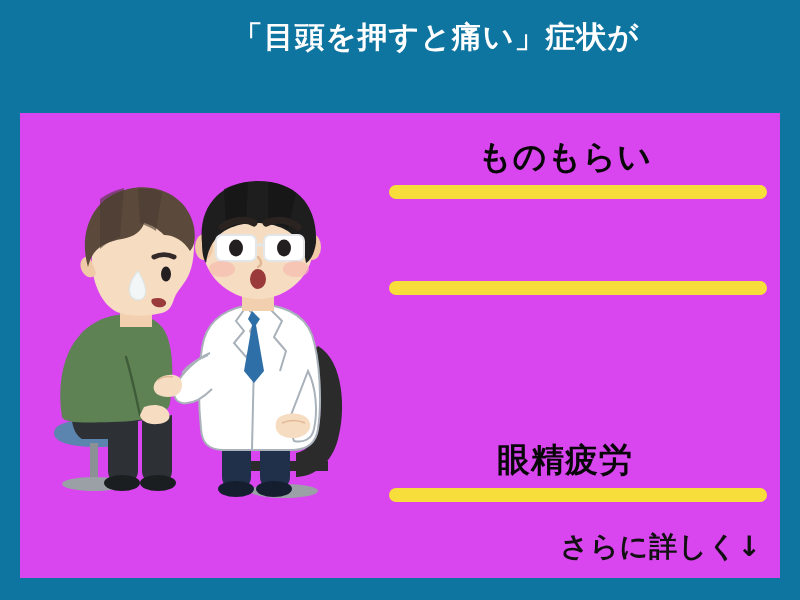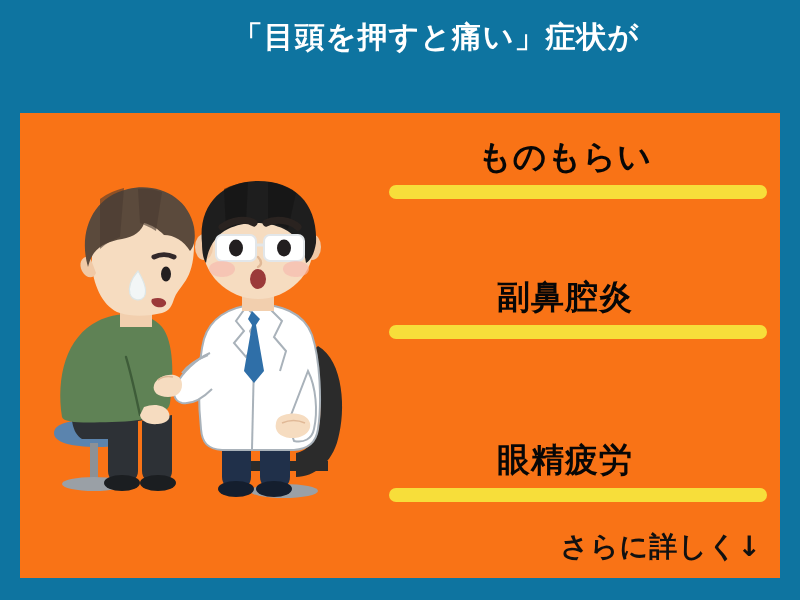--- a/index.html
+++ b/index.html
@@ -37,21 +37,21 @@
   }
   .title-line { display: block; }
 
   
   .card {
     position: absolute;
     left: 20px;
     top: 113px;
     width: 760px;
     height: 465px;
-    background: #f97316;
+    background: #d946ef;
     overflow: hidden;
   }
 
   
   .list {
     position: absolute;
     left: 349px;
     top: 0;
     width: 398px;
     height: 465px;
@@ -228,21 +228,20 @@
     </div>
 
     <div class="list">
 
       <div class="list-item i0">
         <span class="item-label">ものもらい</span>
         <span class="item-bar"></span>
       </div>
 
       <div class="list-item i1">
-        <span class="item-label">副鼻腔炎</span>
         <span class="item-bar"></span>
       </div>
 
       <div class="list-item i2">
         <span class="item-label">眼精疲労</span>
         <span class="item-bar"></span>
       </div>
     </div>
 
     <div class="more">さらに詳しく↓</div>

